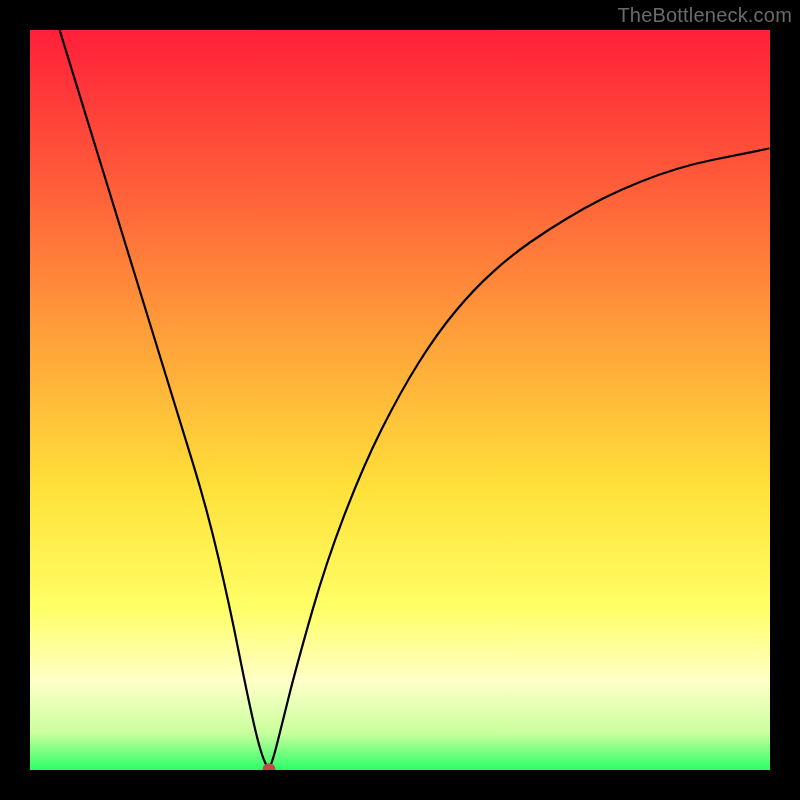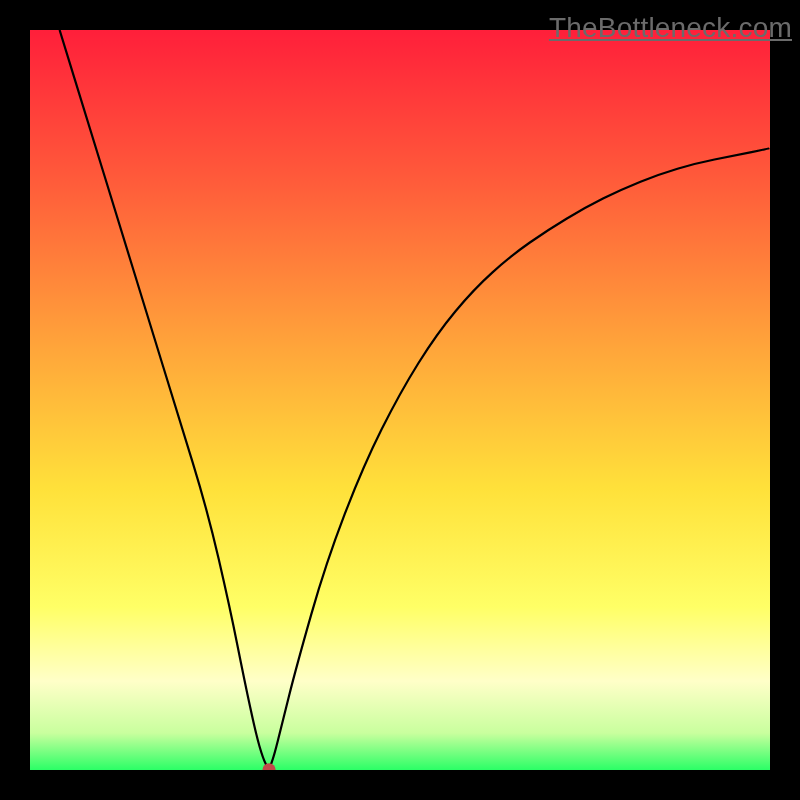--- a/index.html
+++ b/index.html
@@ -18,28 +18,27 @@
   }
   .plot-area {
     position: absolute;
     left: 0;
     top: 0;
     width: 800px;
     height: 800px;
   }
   .watermark {
     position: absolute;
-    top: 12px;
+    top: 4px;
     right: 8px;
     color: #6b6b6b;
-    font-size: 28px;
+    font-size: 20px;
     font-weight: 500;
     letter-spacing: 0.2px;
     user-select: none;
-    text-decoration: underline;
   }
 </style>
 </head>
 <body>
 
 <div class="frame">
   <svg class="plot-area" viewBox="0 0 800 800">
     <defs>
       <linearGradient id="bg-grad" x1="0" y1="0" x2="0" y2="1">
           <stop offset="0%" stop-color="#ff1f3a"></stop>

